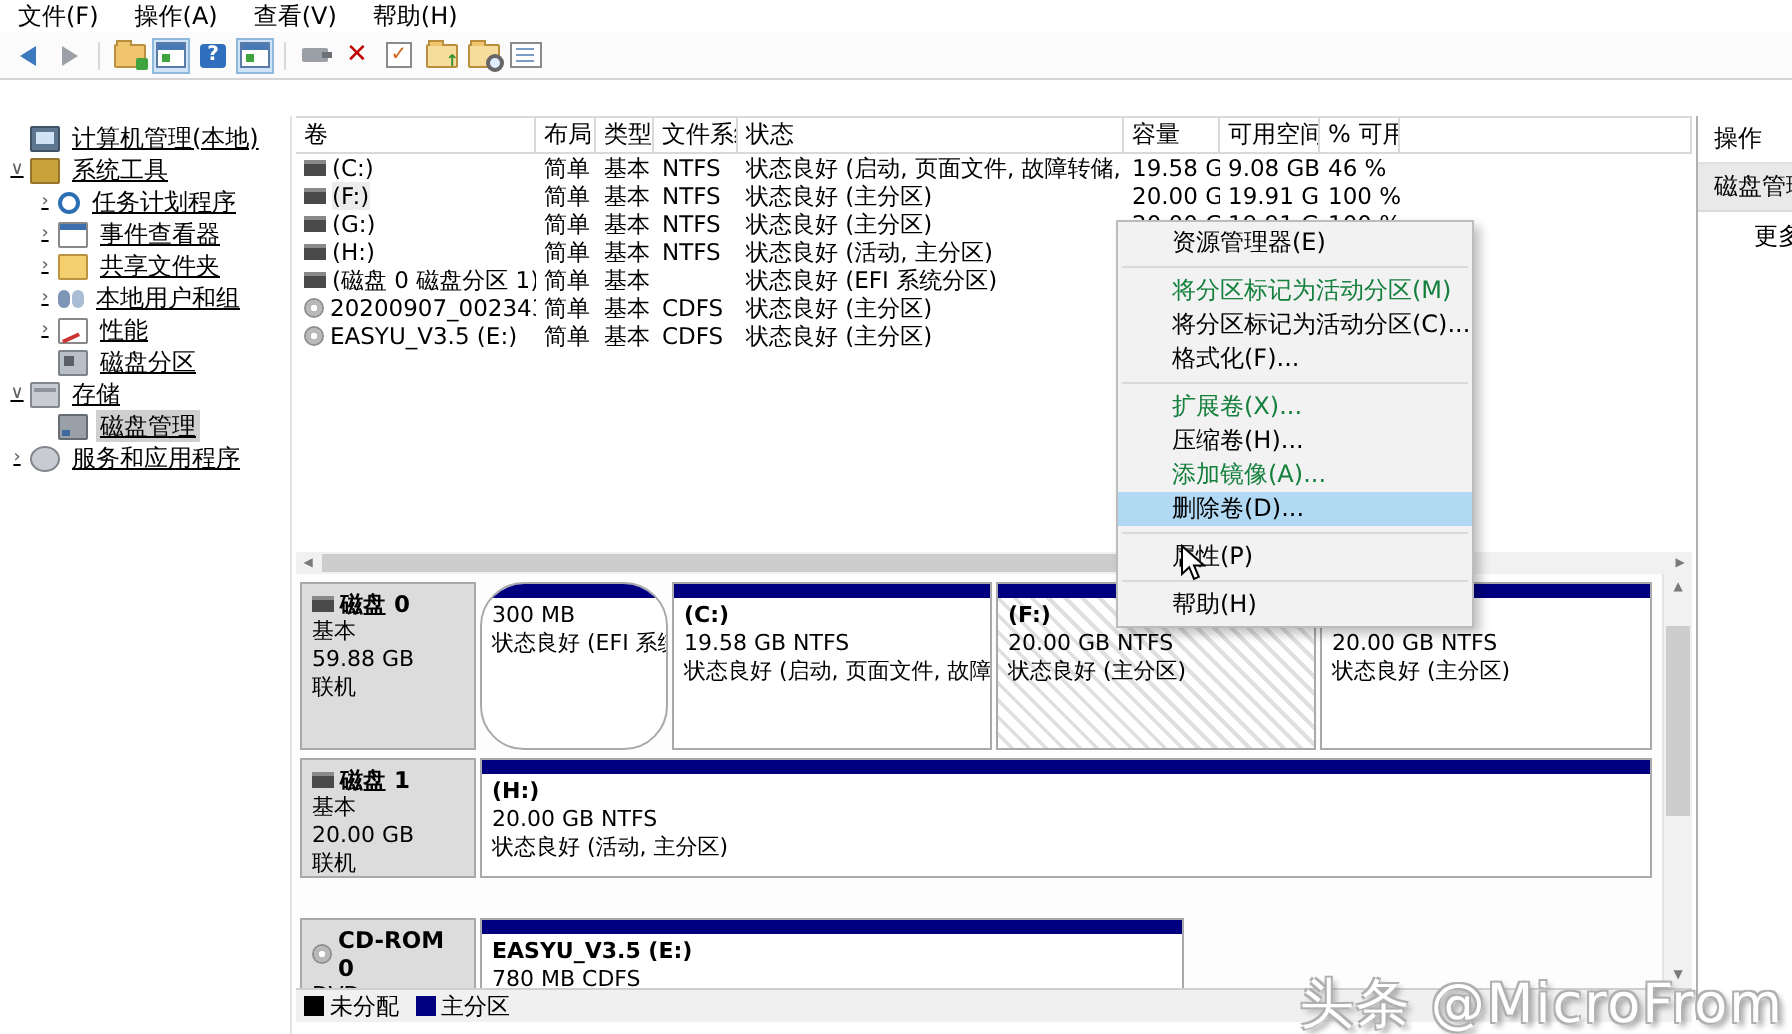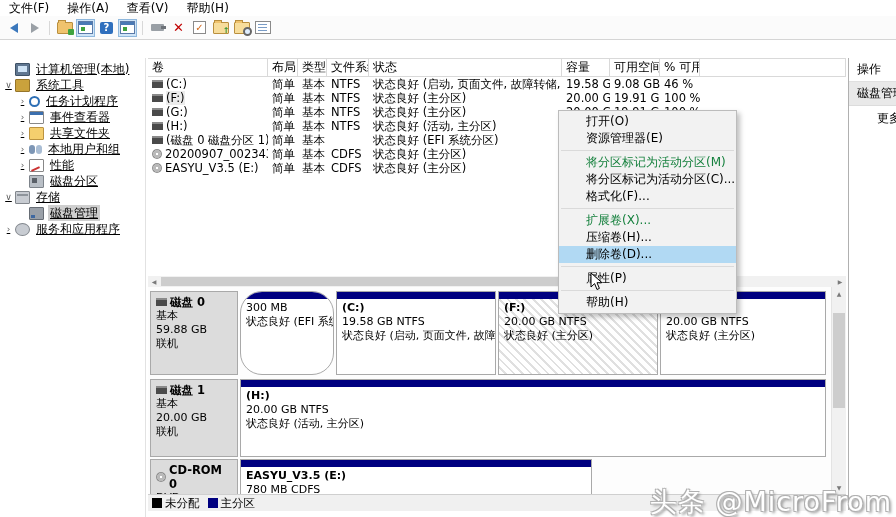--- a/index.html
+++ b/index.html
@@ -387,21 +387,21 @@
             <div class="pbar" style="background: rgb(0, 0, 128);"></div>
             <div class="ptxt">
                 <div class="pname">(G:)</div>
                 <div>20.00 GB NTFS</div>
                 <div>状态良好 (主分区)</div>
               </div>
           </div>
         </div>
       </div>
 
-      <div class="diskrow" style="top:92px;height:78px;">
+      <div class="diskrow" style="top:92px;height:60px;">
         <div class="dlabel">
           <div class="dname">
               <span class="vol-ic"></span>
               <span>磁盘 1</span>
             </div>
           <div>基本</div>
           <div>20.00 GB</div>
           <div>联机</div>
         </div>
         <div class="dparts">
@@ -455,29 +455,29 @@
     </div>
   </div>
 
   <div class="actions">
     <div class="ahead">操作</div>
     <div class="asec">磁盘管理</div>
     <div class="amore">更多操作</div>
   </div>
 
   <div class="cmenu">
-    <div class="mi">打开(O)</div>
     <div class="mi">资源管理器(E)</div>
     <div class="msep"></div>
     <div class="mi dis">将分区标记为活动分区(M)</div>
     <div class="mi">将分区标记为活动分区(C)...</div>
     <div class="mi">格式化(F)...</div>
     <div class="msep"></div>
     <div class="mi dis">扩展卷(X)...</div>
     <div class="mi">压缩卷(H)...</div>
+    <div class="mi dis">添加镜像(A)...</div>
     <div class="mi hl">删除卷(D)...</div>
     <div class="msep"></div>
     <div class="mi">属性(P)</div>
     <div class="msep"></div>
     <div class="mi">帮助(H)</div>
   </div>
 
   <div class="cursor">
     <svg width="13" height="19" viewBox="0 0 13 19">
       <path d="M1,1 L1,15 L4.6,11.6 L7,17.5 L9.4,16.4 L7,10.7 L12,10.7 Z" fill="#fff" stroke="#000" stroke-width="1"></path>

